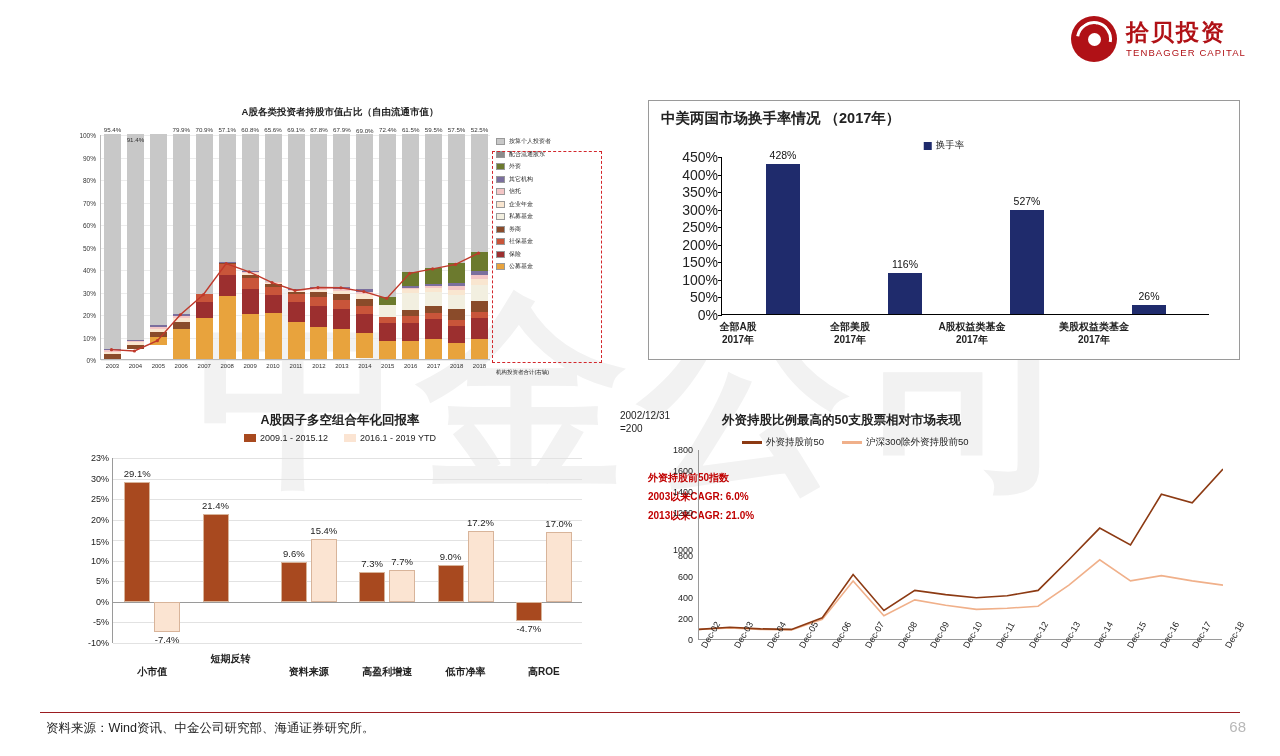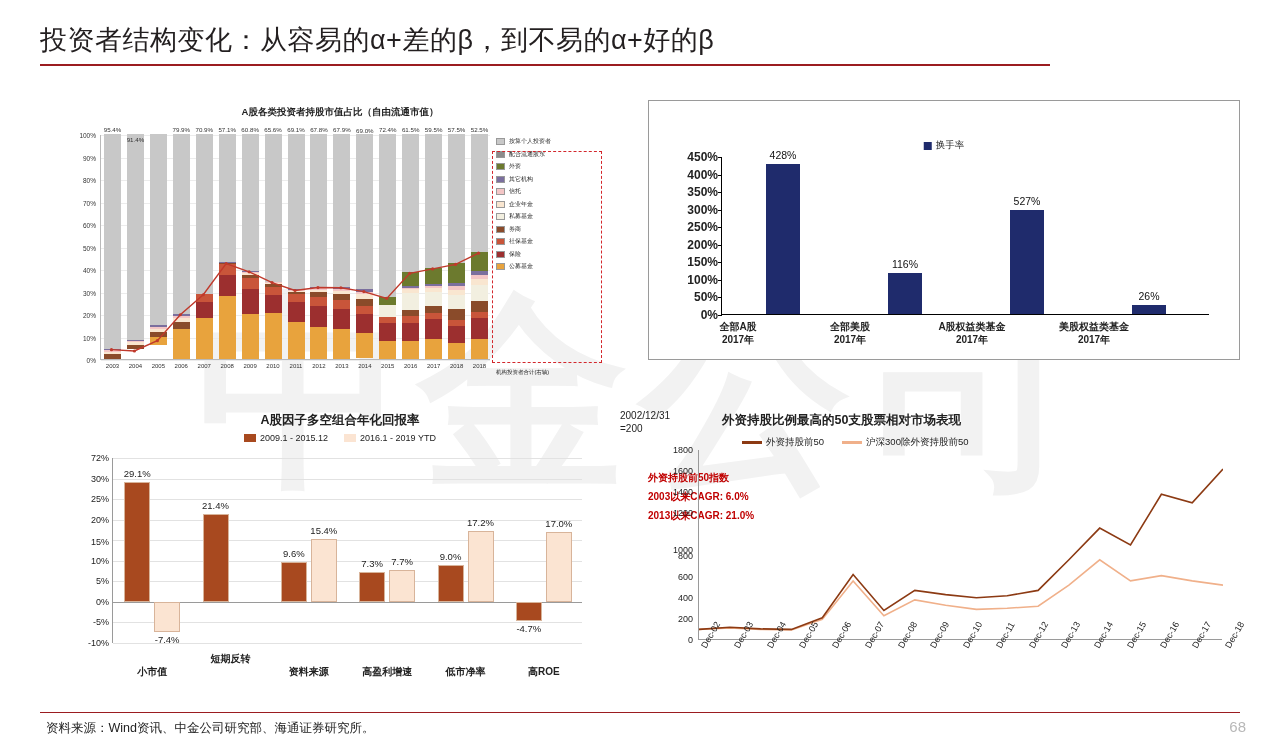--- a/index.html
+++ b/index.html
@@ -79,21 +79,21 @@
   .legend1 .sw{ width:9px;height:7px; margin-right:4px; flex:none; border:0.5px solid #999;}
   .legend1-box{ position:absolute; left:432px; top:30px; width:110px; height:212px; border:1px dashed #d3272c; }
   .legend1-note{ position:absolute; left:436px; top:248px; width:110px; font-size:5.5px; color:#222; line-height:1.3;}
 
   
   .c2-box{ position:absolute; left:0; top:0; width:592px; height:260px; border:1px solid #9a9a9a; background:#fff;}
   .c2-title{ position:absolute; left:12px; top:8px; font-size:14.5px; font-weight:bold;}
   .c2-legend{ position:absolute; left:50%; top:38px; transform:translateX(-50%); font-size:9.5px; display:flex; align-items:center; gap:4px;}
   .c2-legend .sw{ width:8px;height:8px;background:#1f2b6c;display:inline-block;}
   .c2-plot{ position:absolute; left:72px; top:56px; width:488px; height:158px; border-left:1px solid #000; border-bottom:1px solid #000;}
-  .c2-ylab{ position:absolute; left:-46px; width:42px; text-align:right; font-size:12px; transform:translateY(-50%);font-weight:bold;}
+  .c2-ylab{ position:absolute; left:-46px; width:42px; text-align:right; font-size:14px; transform:translateY(-50%);}
   .c2-tick{ position:absolute; left:-4px; width:4px; border-top:1px solid #000;}
   .c2-bar{ position:absolute; bottom:0; width:34px; background:#1f2b6c;}
   .c2-val{ position:absolute; transform:translateX(-50%); font-size:10.5px; color:#111;}
   .c2-x{ position:absolute; transform:translateX(-50%); text-align:center; font-size:10px; font-weight:bold; line-height:1.25; width:110px;}
 
   
   .c3-title{ font-size:12.5px; font-weight:bold; text-align:center; margin-top:2px;}
   .c3-legend{ display:flex; justify-content:center; gap:16px; font-size:9px; margin-top:4px;}
   .c3-legend .li{ display:flex; align-items:center; gap:4px;}
   .c3-legend .sw{ width:12px;height:8px;display:inline-block;}
@@ -120,22 +120,26 @@
   .footer-line{ position:absolute; left:40px; top:712px; width:1200px; border-top:1px solid #9b1c20;}
   .footer-text{ position:absolute; left:46px; top:720px; font-size:12.5px; color:#222;}
   .page-no{ position:absolute; right:34px; top:718px; font-size:15px; color:#b8b8b8;}
 </style>
 </head>
 <body>
 
 <div class="watermark">中金公司</div>
 
 <div class="header">
-  <div class="title-bar">
-    <div class="title-text">投资者结构变化：从容易的α+差的β，到不易的α+好的β</div>
+  <div class="logo">
+    <div class="logo-mark"></div>
+    <div class="logo-txt">
+      <div class="logo-cn">拾贝投资</div>
+      <div class="logo-en">TENBAGGER CAPITAL</div>
+    </div>
   </div>
 </div>
 
 <div class="quad" id="q1">
   <div class="c1-title">A股各类投资者持股市值占比（自由流通市值）</div>
   <div class="c1-wrap">
     <div class="c1-plot" id="c1plot">
         <div class="c1-grid" style="top: 225px;"></div>
         <div class="c1-grid" style="top: 202.5px;"></div>
         <div class="c1-grid" style="top: 180px;"></div>
@@ -471,20 +475,21 @@
       <div class="c1-ylab" style="top: 104px;">60%</div>
       <div class="c1-ylab" style="top: 81.5px;">70%</div>
       <div class="c1-ylab" style="top: 59px;">80%</div>
       <div class="c1-ylab" style="top: 36.5px;">90%</div>
       <div class="c1-ylab" style="top: 14px;">100%</div>
     </div>
 </div>
 
 <div class="quad" id="q2">
   <div class="c2-box">
+    <div class="c2-title">中美两国市场换手率情况 （2017年）</div>
     <div class="c2-legend">
       <span class="sw"></span>
       <span>换手率</span>
     </div>
     <div class="c2-plot" id="c2plot">
         <div class="c2-ylab" style="top: 158px;">0%</div>
         <div class="c2-tick" style="top: 158px;"></div>
         <div class="c2-ylab" style="top: 140.444px;">50%</div>
         <div class="c2-tick" style="top: 140.444px;"></div>
         <div class="c2-ylab" style="top: 122.889px;">100%</div>
@@ -556,21 +561,21 @@
       <div class="c3-ylab" style="top: 102.778px;">10%</div>
       <div class="c3-grid" style="top: 82.2222px;"></div>
       <div class="c3-ylab" style="top: 84px;">15%</div>
       <div class="c3-grid" style="top: 61.6667px;"></div>
       <div class="c3-ylab" style="top: 61.6667px;">20%</div>
       <div class="c3-grid" style="top: 41.1111px;"></div>
       <div class="c3-ylab" style="top: 41.1111px;">25%</div>
       <div class="c3-grid" style="top: 20.5556px;"></div>
       <div class="c3-ylab" style="top: 20.5556px;">30%</div>
       <div class="c3-grid" style="top: 0px;"></div>
-      <div class="c3-ylab" style="top: 0px;">72%</div>
+      <div class="c3-ylab" style="top: 0px;">23%</div>
       <div class="c3-bar" style="left: 11.1667px; top: 24.2556px; height: 119.633px; background: rgb(168, 73, 31); border: 0.5px solid rgb(216, 180, 154);"></div>
       <div class="c3-val" style="left: 24.1667px; top: 10.2556px;">29.1%</div>
       <div class="c3-bar" style="left: 41.1667px; top: 143.889px; height: 30.4222px; background: rgb(251, 228, 210); border: 0.5px solid rgb(216, 180, 154);"></div>
       <div class="c3-val" style="left: 54.1667px; top: 176.311px;">-7.4%</div>
       <div class="c3-x" style="left: 39.1667px; top: 207px;">小市值</div>
       <div class="c3-bar" style="left: 89.5px; top: 55.9111px; height: 87.9778px; background: rgb(168, 73, 31); border: 0.5px solid rgb(216, 180, 154);"></div>
       <div class="c3-val" style="left: 102.5px; top: 41.9111px;">21.4%</div>
       <div class="c3-x" style="left: 117.5px; top: 194px;">短期反转</div>
       <div class="c3-bar" style="left: 167.833px; top: 104.422px; height: 39.4667px; background: rgb(168, 73, 31); border: 0.5px solid rgb(216, 180, 154);"></div>
       <div class="c3-val" style="left: 180.833px; top: 90.4222px;">9.6%</div>

